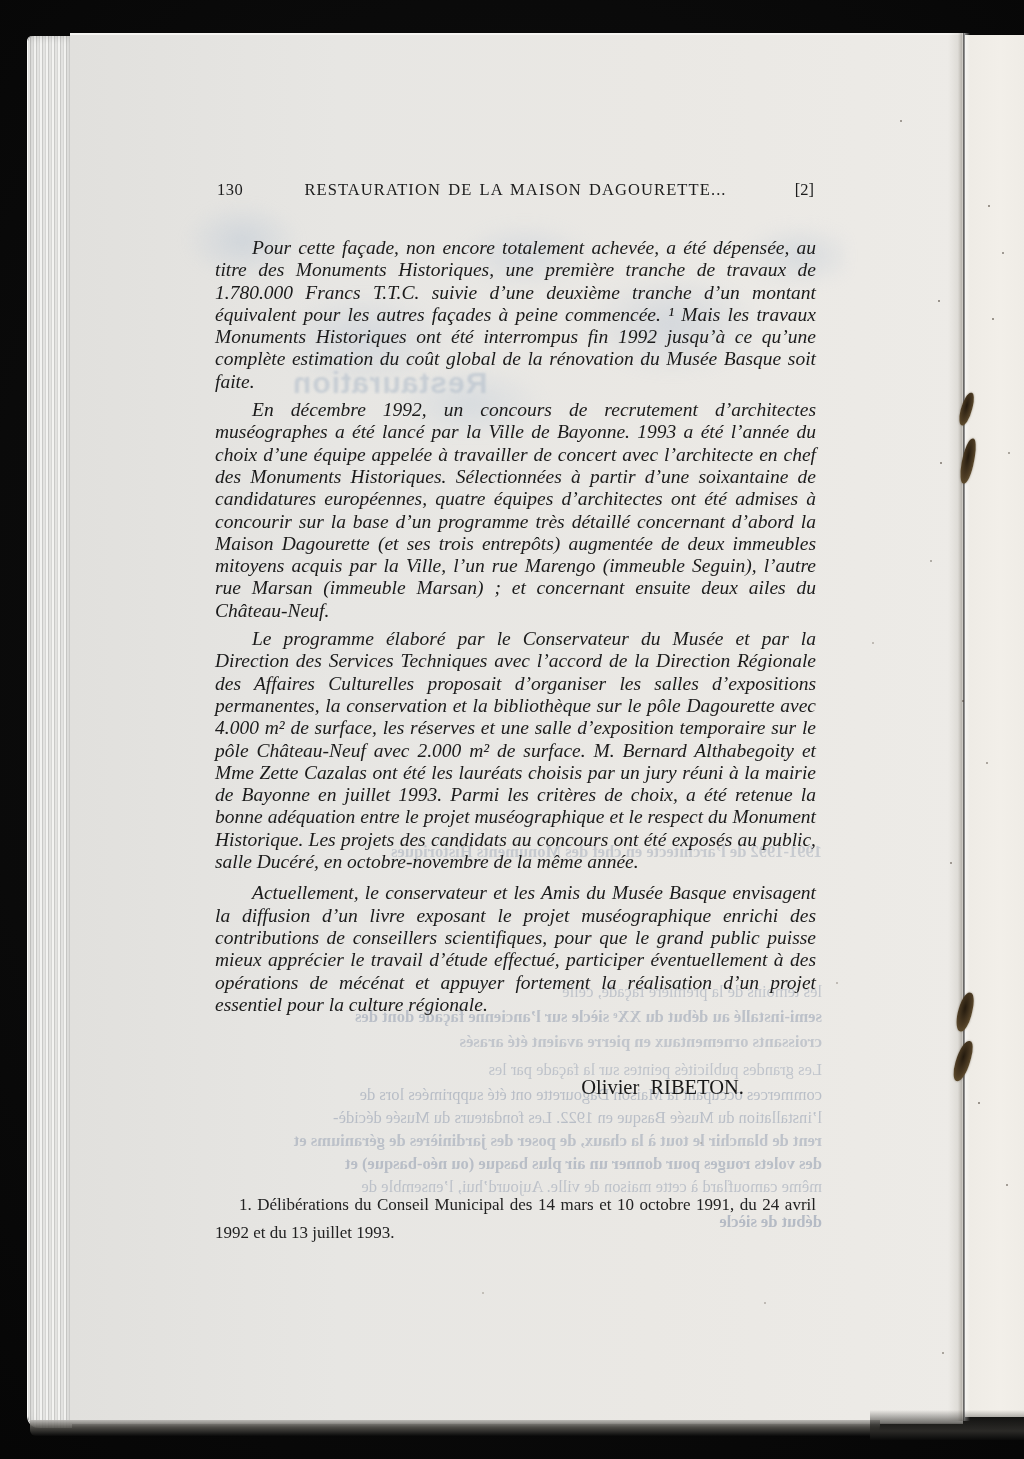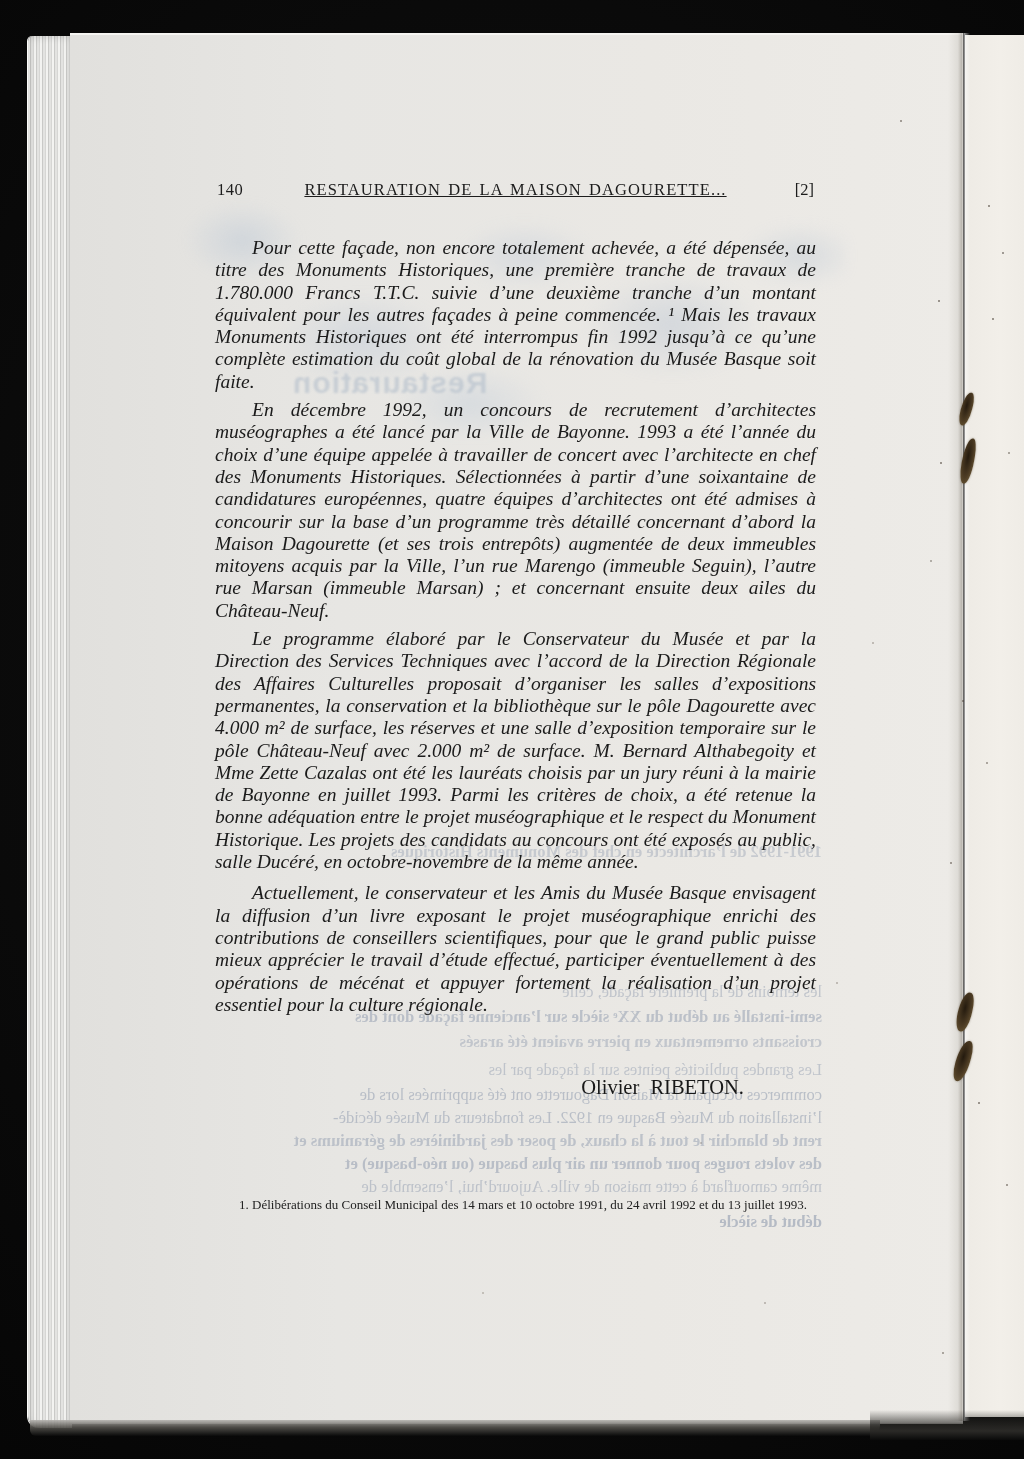--- a/index.html
+++ b/index.html
@@ -88,34 +88,34 @@
       962px 700px 0 0 rgba(70,60,50,.45), 986px 762px 0 0 rgba(70,60,50,.4),
       950px 862px 0 0 rgba(70,60,50,.45), 978px 1102px 0 0 rgba(70,60,50,.5),
       1006px 1184px 0 0 rgba(70,60,50,.45), 942px 1352px 0 0 rgba(70,60,50,.4),
       836px 982px 0 0 rgba(90,80,70,.3), 764px 1302px 0 0 rgba(90,80,70,.3),
       700px 1142px 0 0 rgba(90,80,70,.25), 482px 1292px 0 0 rgba(110,100,85,.3),
       302px 702px 0 0 rgba(110,100,85,.25), 872px 642px 0 0 rgba(90,80,70,.3);}
   
   .content{position:absolute;left:215px;top:180px;width:601px;color:#1c1c1c;}
   .header-row{position:relative;height:22px;font-size:16.5px;}
   .page-num{position:absolute;left:2px;top:0;letter-spacing:.5px;}
-  .running-title{position:absolute;left:0;right:0;top:0;text-align:center;letter-spacing:1.1px;word-spacing:2px;text-decoration:underline;}
+  .running-title{position:absolute;left:0;right:0;top:0;text-align:center;letter-spacing:1.1px;word-spacing:2px;}
   .issue-marker{position:absolute;right:2px;top:0;}
   .body-text{margin-top:35px;}
   .body-text p{
     margin:0 0 6px;font-size:19.5px;line-height:22.3px;text-align:justify;
     text-indent:37px;color:#1b1b1b;font-style:italic;
   }
   .body-text p.p4{margin-top:9px;}
   .signature{
     margin-top:60px;text-align:right;padding-right:72px;
     font-size:20.5px;word-spacing:6px;color:#181818;
   }
   .footnote{
-    margin-top:92px;font-size:13px;line-height:27.5px;text-align:justify;
+    margin-top:92px;font-size:17px;line-height:27.5px;text-align:justify;
     text-indent:24px;color:#222;font-family:Liberation Serif, serif;
   }
 </style>
 </head>
 <body>
 
 <div id="stage">
 
   <div class="edge-stack-left"></div>
   <div class="main-page"></div>
@@ -142,21 +142,21 @@
   </div>
 
   <div class="fox fox1"></div>
   <div class="fox fox2"></div>
   <div class="fox fox3"></div>
   <div class="fox fox4"></div>
   <div class="specks"></div>
 
   <div class="content">
     <div class="header-row">
-      <span class="page-num">140</span>
+      <span class="page-num">130</span>
       <span class="running-title">RESTAURATION DE LA MAISON DAGOURETTE...</span>
       <span class="issue-marker">[2]</span>
     </div>
     <div class="body-text">
       <p>Pour cette façade, non encore totalement achevée, a été dépensée, au titre des Monuments Historiques, une première tranche de travaux de 1.780.000 Francs T.T.C. suivie d’une deuxième tranche d’un montant équivalent pour les autres façades à peine commencée. ¹ Mais les travaux Monuments Historiques ont été interrompus fin 1992 jusqu’à ce qu’une complète estimation du coût global de la rénovation du Musée Basque soit faite.</p>
       <p>En décembre 1992, un concours de recrutement d’architectes muséographes a été lancé par la Ville de Bayonne. 1993 a été l’année du choix d’une équipe appelée à travailler de concert avec l’architecte en chef des Monuments Historiques. Sélectionnées à partir d’une soixantaine de candidatures européennes, quatre équipes d’architectes ont été admises à concourir sur la base d’un programme très détaillé concernant d’abord la Maison Dagourette (et ses trois entrepôts) augmentée de deux immeubles mitoyens acquis par la Ville, l’un rue Marengo (immeuble Seguin), l’autre rue Marsan (immeuble Marsan) ; et concernant ensuite deux ailes du Château-Neuf.</p>
       <p>Le programme élaboré par le Conservateur du Musée et par la Direction des Services Techniques avec l’accord de la Direction Régionale des Affaires Culturelles proposait d’organiser les salles d’expositions permanentes, la conservation et la bibliothèque sur le pôle Dagourette avec 4.000 m² de surface, les réserves et une salle d’exposition temporaire sur le pôle Château-Neuf avec 2.000 m² de surface. M. Bernard Althabegoity et Mme Zette Cazalas ont été les lauréats choisis par un jury réuni à la mairie de Bayonne en juillet 1993. Parmi les critères de choix, a été retenue la bonne adéquation entre le projet muséographique et le respect du Monument Historique. Les projets des candidats au concours ont été exposés au public, salle Ducéré, en octobre-novembre de la même année.</p>
       <p class="p4">Actuellement, le conservateur et les Amis du Musée Basque envisagent la diffusion d’un livre exposant le projet muséographique enrichi des contributions de conseillers scientifiques, pour que le grand public puisse mieux apprécier le travail d’étude effectué, participer éventuellement à des opérations de mécénat et appuyer fortement la réalisation d’un projet essentiel pour la culture régionale.</p>
     </div>
     <div class="signature">Olivier RIBETON.</div>

